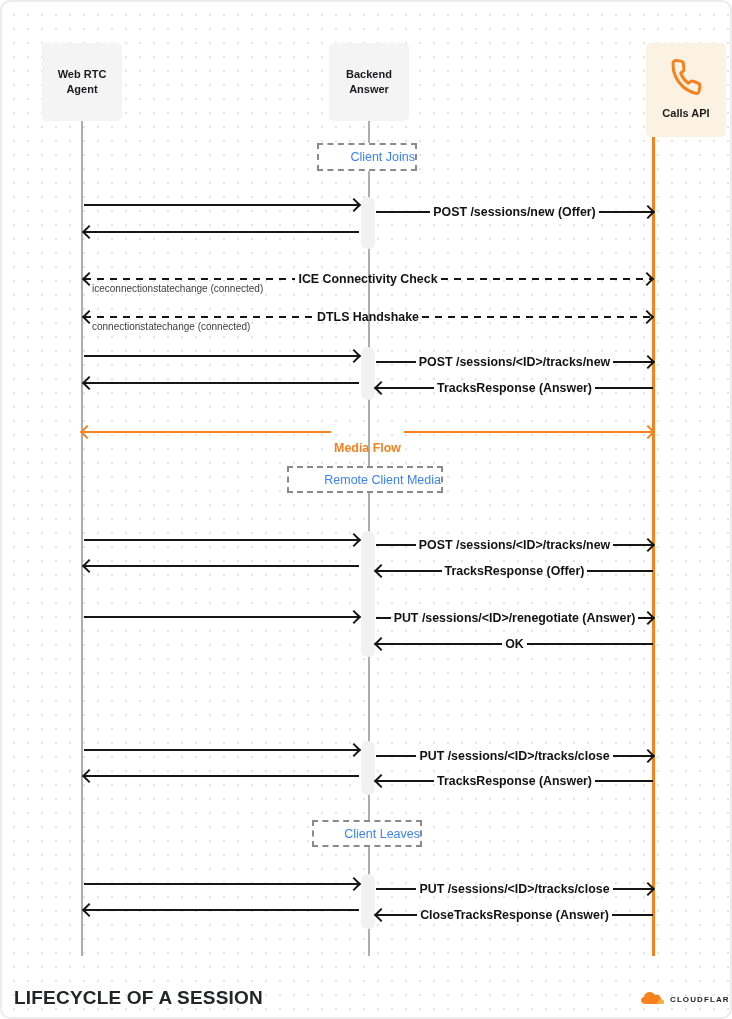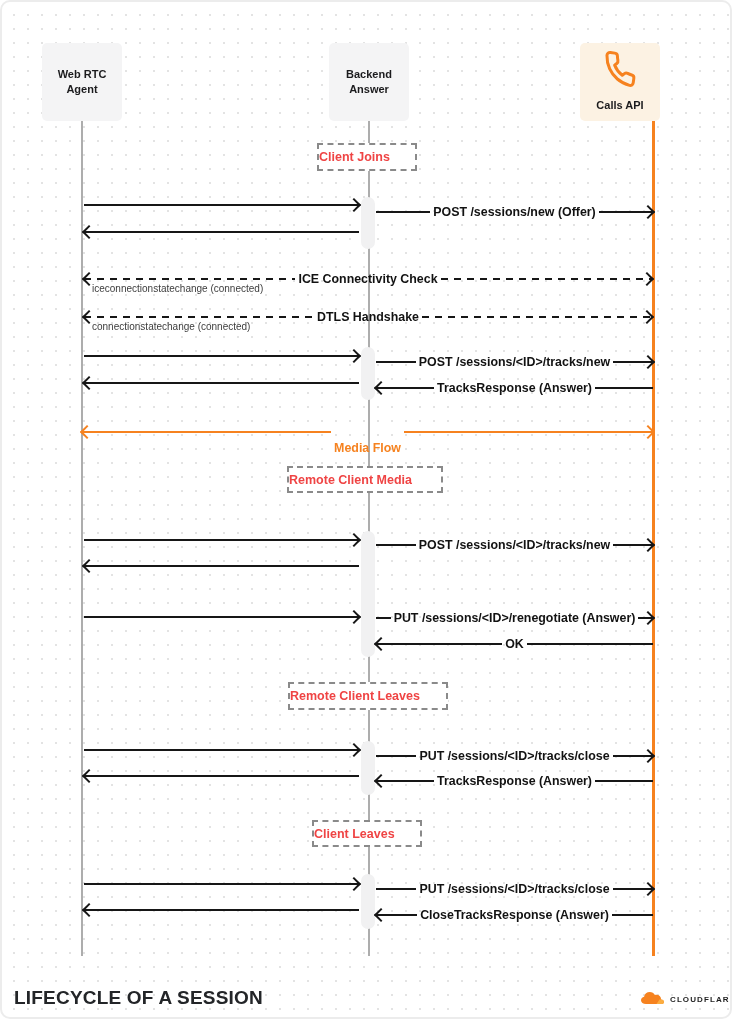--- a/index.html
+++ b/index.html
@@ -20,22 +20,22 @@
   .actor{
     position:absolute;z-index:6;display:flex;flex-direction:column;align-items:center;justify-content:center;
     border-radius:5px;font-weight:700;font-size:11px;color:#1b1b1d;line-height:1.4;text-align:center;
   }
   .actor.gray{background:#f4f4f5;}
   .actor.cream{background:#FCF2E3;}
   .actor .phone{margin-bottom:6px;}
   
   .phase{
     position:absolute;z-index:4;background:#ffffff;border:2px dashed #8a8a8a;box-sizing:border-box;
-    display:flex;align-items:center;justify-content:flex-start;
-    color:#ef4444;font-weight:700;font-size:12.5px;white-space:nowrap;
+    display:flex;align-items:center;justify-content:flex-end;
+    color:#3b82f6;font-weight:400;font-size:12.5px;white-space:nowrap;
   }
   
   .row{position:absolute;display:flex;align-items:center;height:14px;z-index:5;justify-content:center;}
   .seg{flex:1 1 0;min-width:0;height:2.4px;background:#161616;}
   .seg.dash{background:repeating-linear-gradient(90deg,#161616 0 7px,transparent 7px 13px);}
   .seg.or{background:#F6821F;}
   .lbl{font-weight:700;font-size:12.4px;color:#121212;white-space:nowrap;padding:0 3px;}
   .lbl.or{color:#F6821F;margin-top:32px;}
   .hd{position:absolute;width:8px;height:8px;top:50%;margin-top:-5.2px;}
   .hd.r{right:0;border-top:2.4px solid #161616;border-right:2.4px solid #161616;transform:rotate(45deg);}
@@ -63,38 +63,35 @@
   <div class="bar" style="top:872px;height:55px"></div>
 
   <div class="actor gray" style="left:40px;top:41px;width:80px;height:78px">
     <span>Web RTC</span>
     <span>Agent</span>
   </div>
   <div class="actor gray" style="left:327px;top:41px;width:80px;height:78px">
     <span>Backend</span>
     <span>Answer</span>
   </div>
-  <div class="actor cream" style="left:578px;top:41px;width:80px;height:78px">
+  <div class="actor cream" style="left:644px;top:41px;width:80px;height:94px">
     <span class="phone">
       <svg width="36" height="36" viewBox="0 0 24 24" fill="none" stroke="#F6821F" stroke-width="2" stroke-linecap="round" stroke-linejoin="round" style="transform:rotate(8deg)">
         <path d="M22 16.92v3a2 2 0 0 1-2.18 2 19.79 19.79 0 0 1-8.63-3.07 19.5 19.5 0 0 1-6-6 19.79 19.79 0 0 1-3.07-8.67A2 2 0 0 1 4.11 2h3a2 2 0 0 1 2 1.72 12.84 12.84 0 0 0 .7 2.81 2 2 0 0 1-.45 2.11L8.09 9.91a16 16 0 0 0 6 6l1.27-1.27a2 2 0 0 1 2.11-.45 12.84 12.84 0 0 0 2.81.7A2 2 0 0 1 22 16.92z"></path>
       </svg>
     </span>
     <span>Calls API</span>
   </div>
 
   <div class="phase" style="left:315px;top:141px;width:100px;height:28px">
     <span>Client Joins</span>
   </div>
   <div class="phase" style="left:285px;top:464px;width:156px;height:27px">
     <span>Remote Client Media</span>
   </div>
-  <div class="phase" style="left:286px;top:680px;width:160px;height:28px">
-    <span>Remote Client Leaves</span>
-  </div>
   <div class="phase" style="left:310px;top:818px;width:110px;height:27px">
     <span>Client Leaves</span>
   </div>
 
   <div class="row" style="left:82px;top:196px;width:275px">
       <span class="seg"></span>
       <span class="hd r"></span>
     </div>
   <div class="row" style="left:82px;top:223px;width:275px">
       <span class="hd l"></span>
@@ -153,20 +150,26 @@
     <span class="hd l"></span>
       <span class="seg"></span>
       <span class="lbl">TracksResponse (Answer)</span>
       <span class="seg"></span>
   </div>
   <div class="row" style="left:374px;top:536px;width:277px">
     <span class="seg"></span>
       <span class="lbl">POST /sessions/&lt;ID&gt;/tracks/new</span>
       <span class="seg"></span>
       <span class="hd r"></span>
+  </div>
+  <div class="row" style="left:374px;top:562px;width:277px">
+    <span class="hd l"></span>
+      <span class="seg"></span>
+      <span class="lbl">TracksResponse (Offer)</span>
+      <span class="seg"></span>
   </div>
   <div class="row" style="left:374px;top:609px;width:277px">
     <span class="seg"></span>
       <span class="lbl">PUT /sessions/&lt;ID&gt;/renegotiate (Answer)</span>
       <span class="seg"></span>
       <span class="hd r"></span>
   </div>
   <div class="row" style="left:374px;top:635px;width:277px">
     <span class="hd l"></span>
       <span class="seg"></span>

